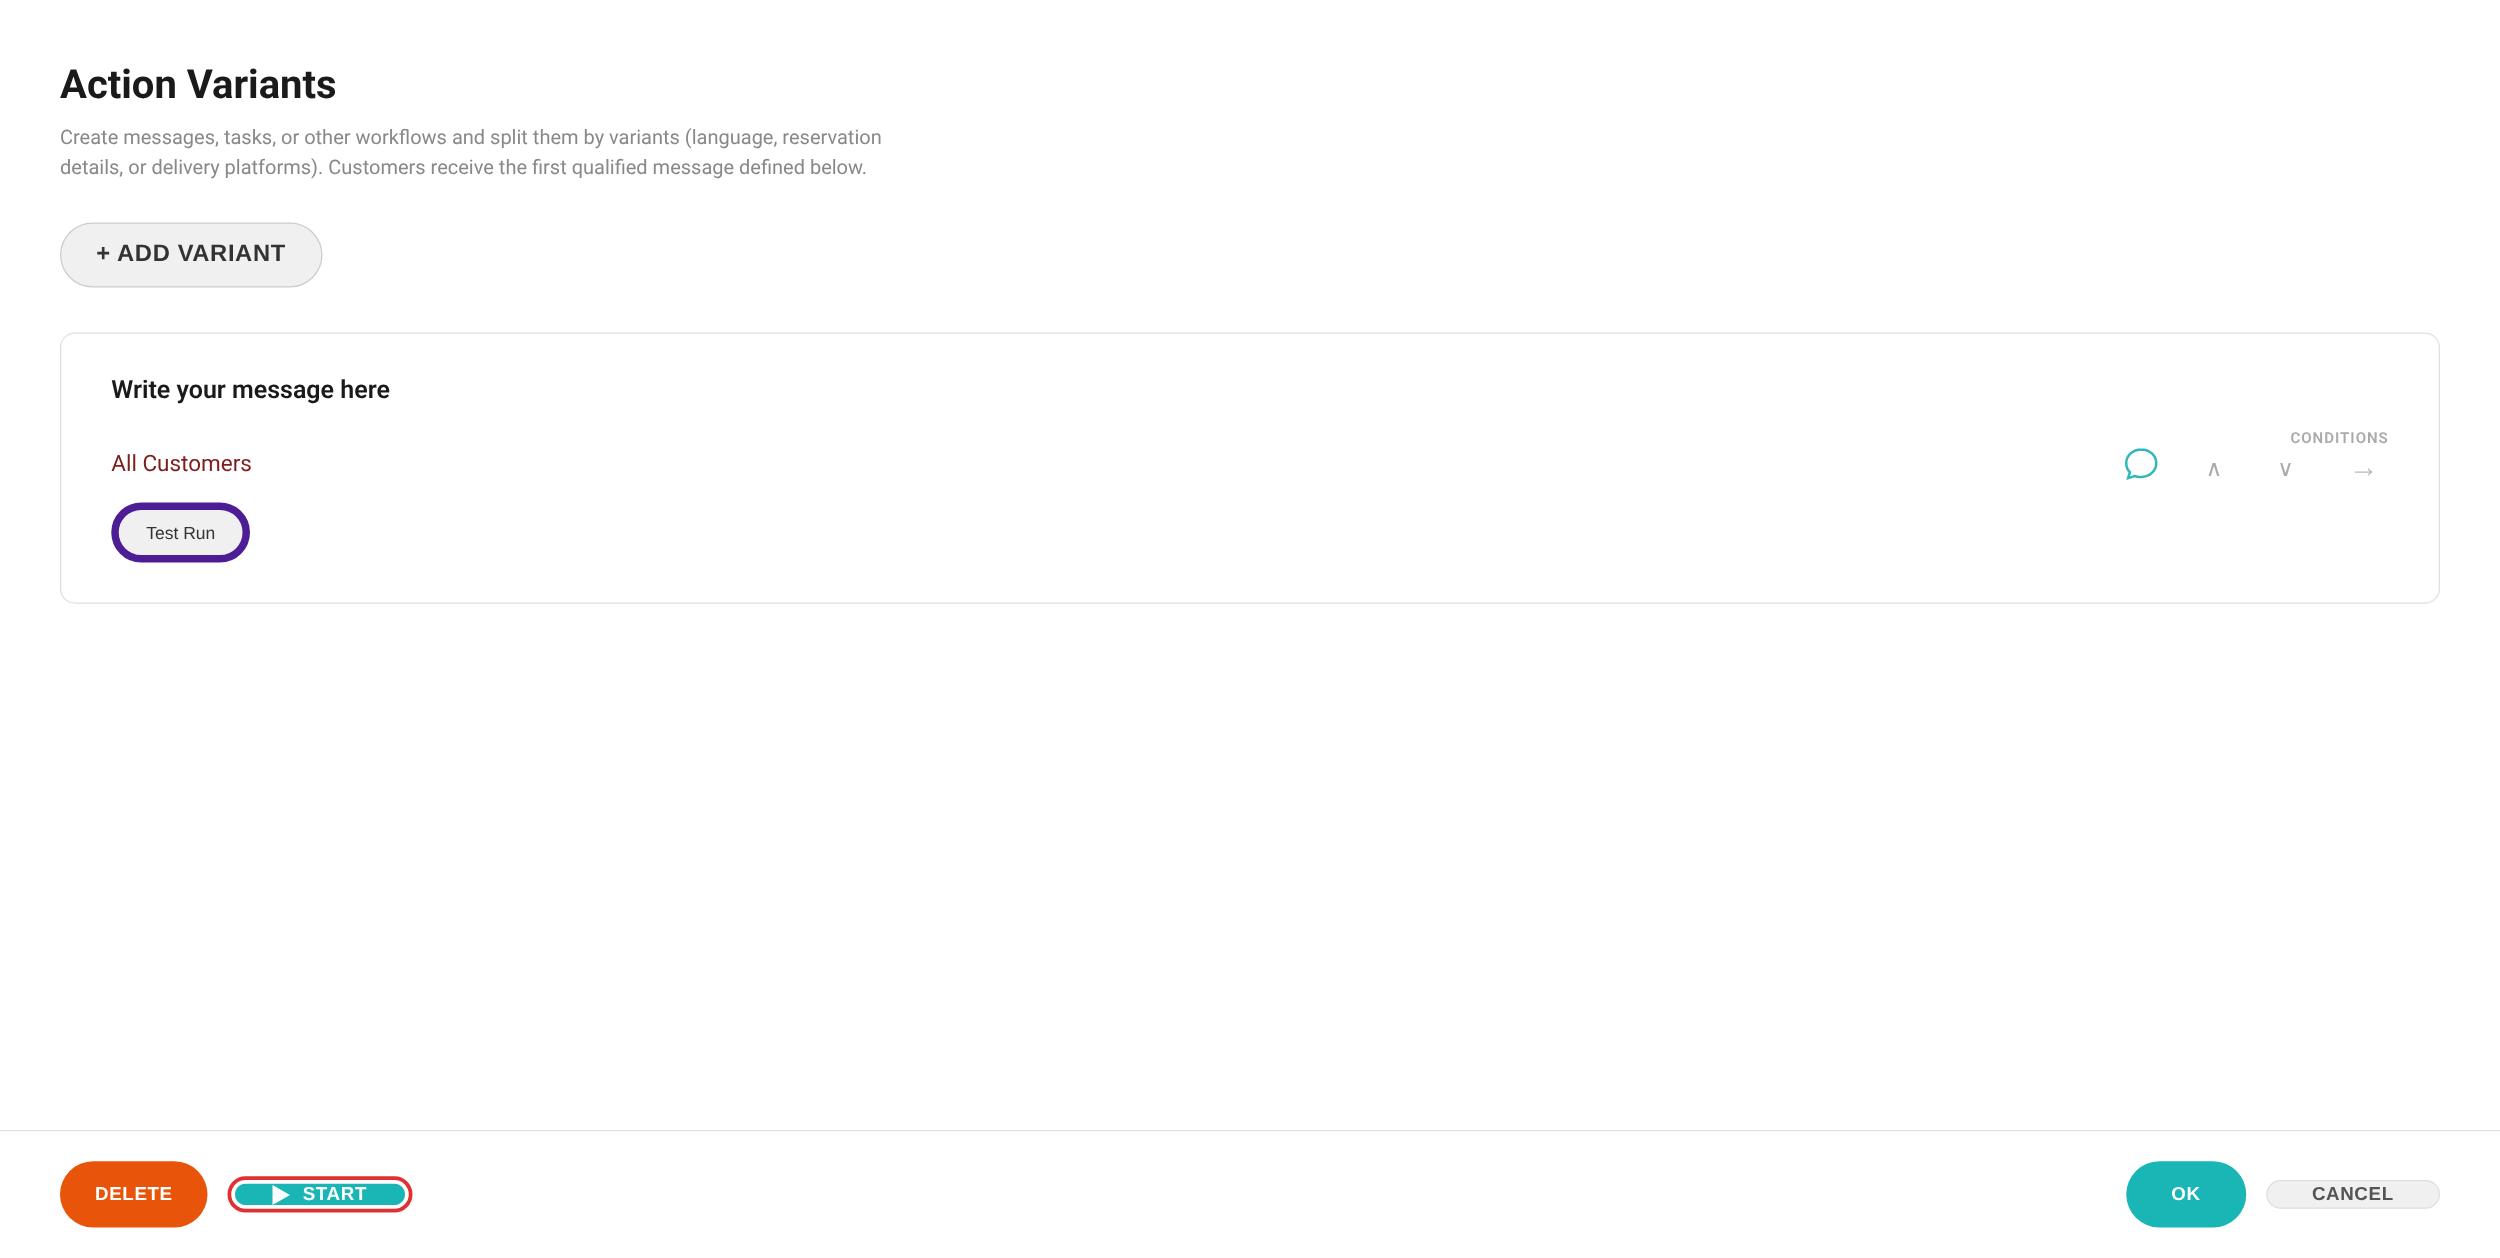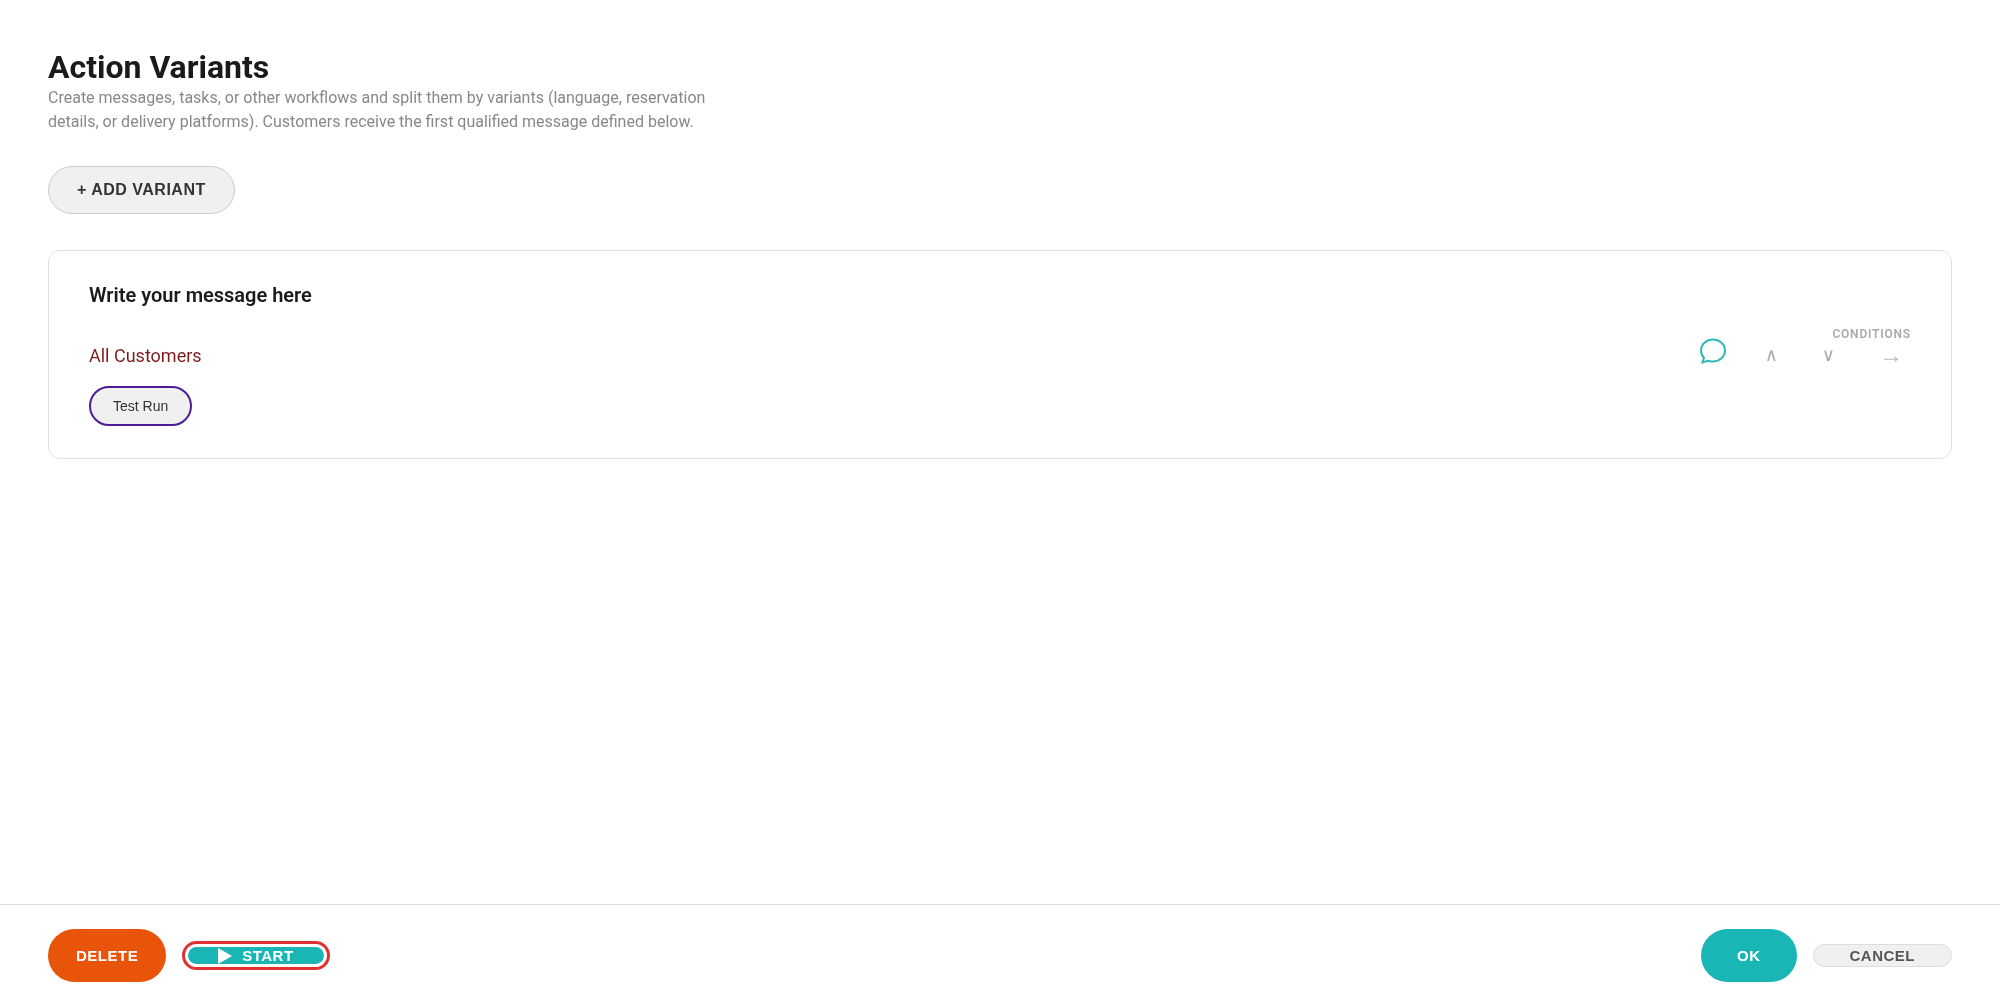--- a/index.html
+++ b/index.html
@@ -22,39 +22,40 @@
       flex: 1;
       background: #ffffff;
       padding: 48px 48px 40px 48px;
       overflow-y: auto;
     }
 
     .page-title {
       font-size: 32px;
       font-weight: 700;
       color: #1a1a1a;
+      margin-bottom: 12px;
     }
 
     .page-subtitle {
       font-size: 16px;
       color: #888888;
       line-height: 1.5;
       margin-bottom: 32px;
       max-width: 700px;
     }
 
     .add-variant-btn {
       display: inline-flex;
       align-items: center;
       gap: 8px;
       padding: 14px 28px;
       border-radius: 50px;
       border: 1px solid #cccccc;
       background: #f0f0f0;
-      font-size: 16px;
+      font-size: 19px;
       font-weight: 600;
       color: #333333;
       cursor: pointer;
       letter-spacing: 0.5px;
       margin-bottom: 36px;
     }
 
     .variant-card {
       border: 1px solid #e0e0e0;
       border-radius: 12px;
@@ -85,21 +86,21 @@
       font-size: 18px;
       color: #7f1d1d;
       margin-bottom: 20px;
     }
 
     .test-run-btn {
       display: inline-flex;
       align-items: center;
       padding: 10px 22px;
       border-radius: 50px;
-      border: 2px solid #4c1d95;
+      border: 6px solid #4c1d95;
       background: #f0f0f0;
       font-size: 14px;
       color: #333333;
       cursor: pointer;
     }
 
     .card-actions {
       position: absolute;
       right: 40px;
       top: 50%;

